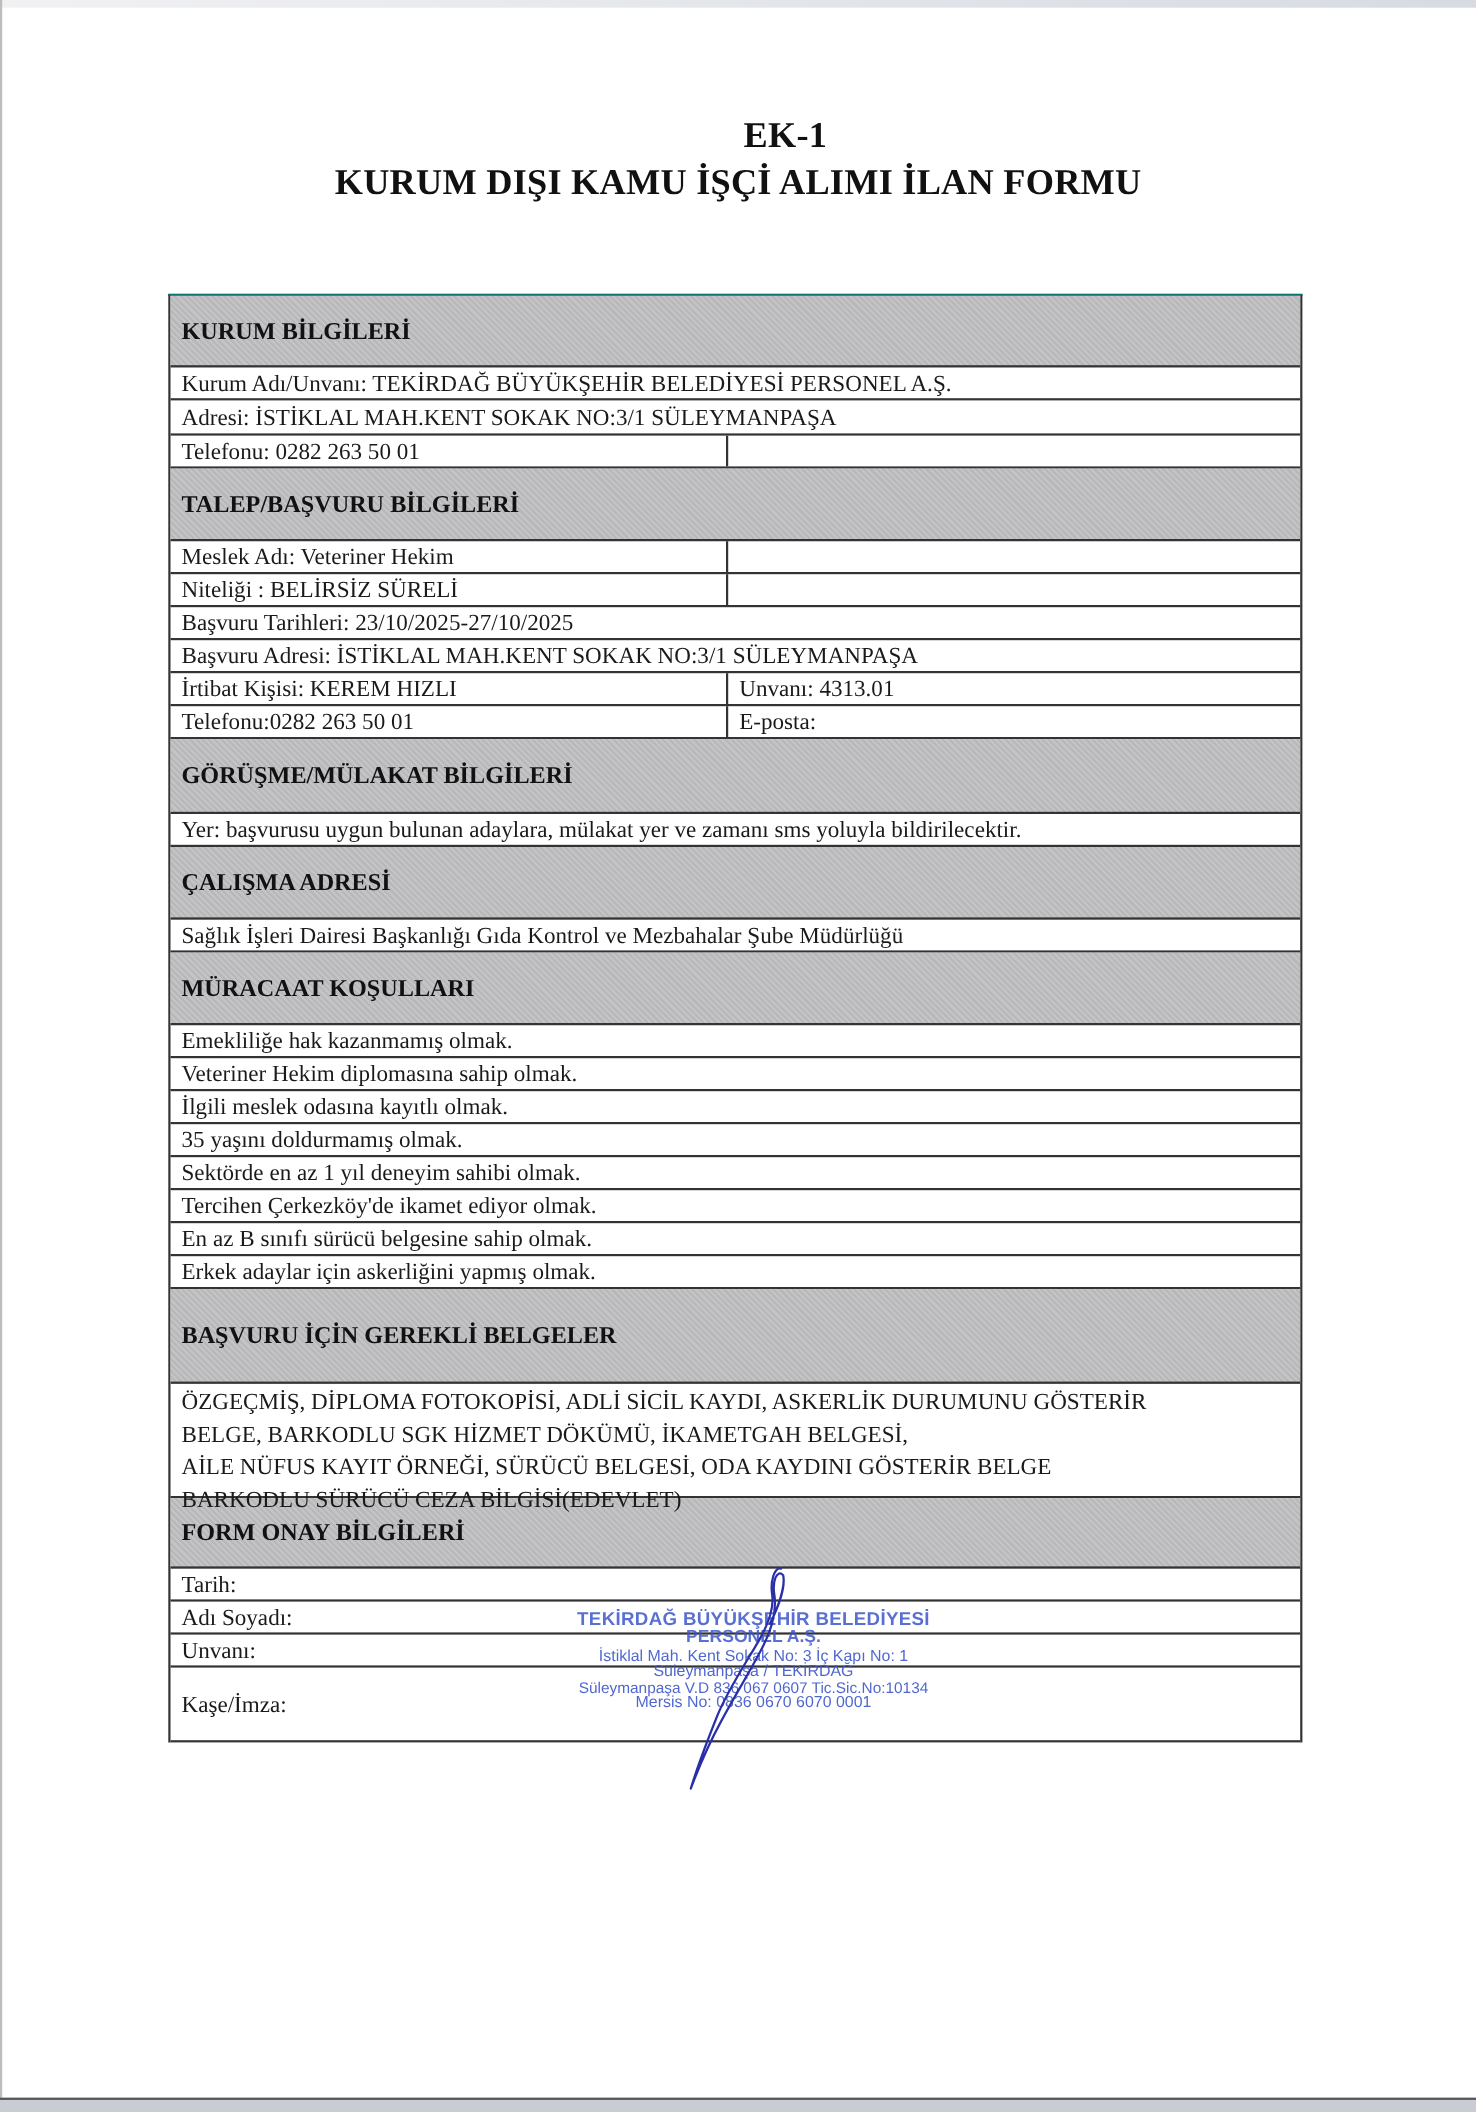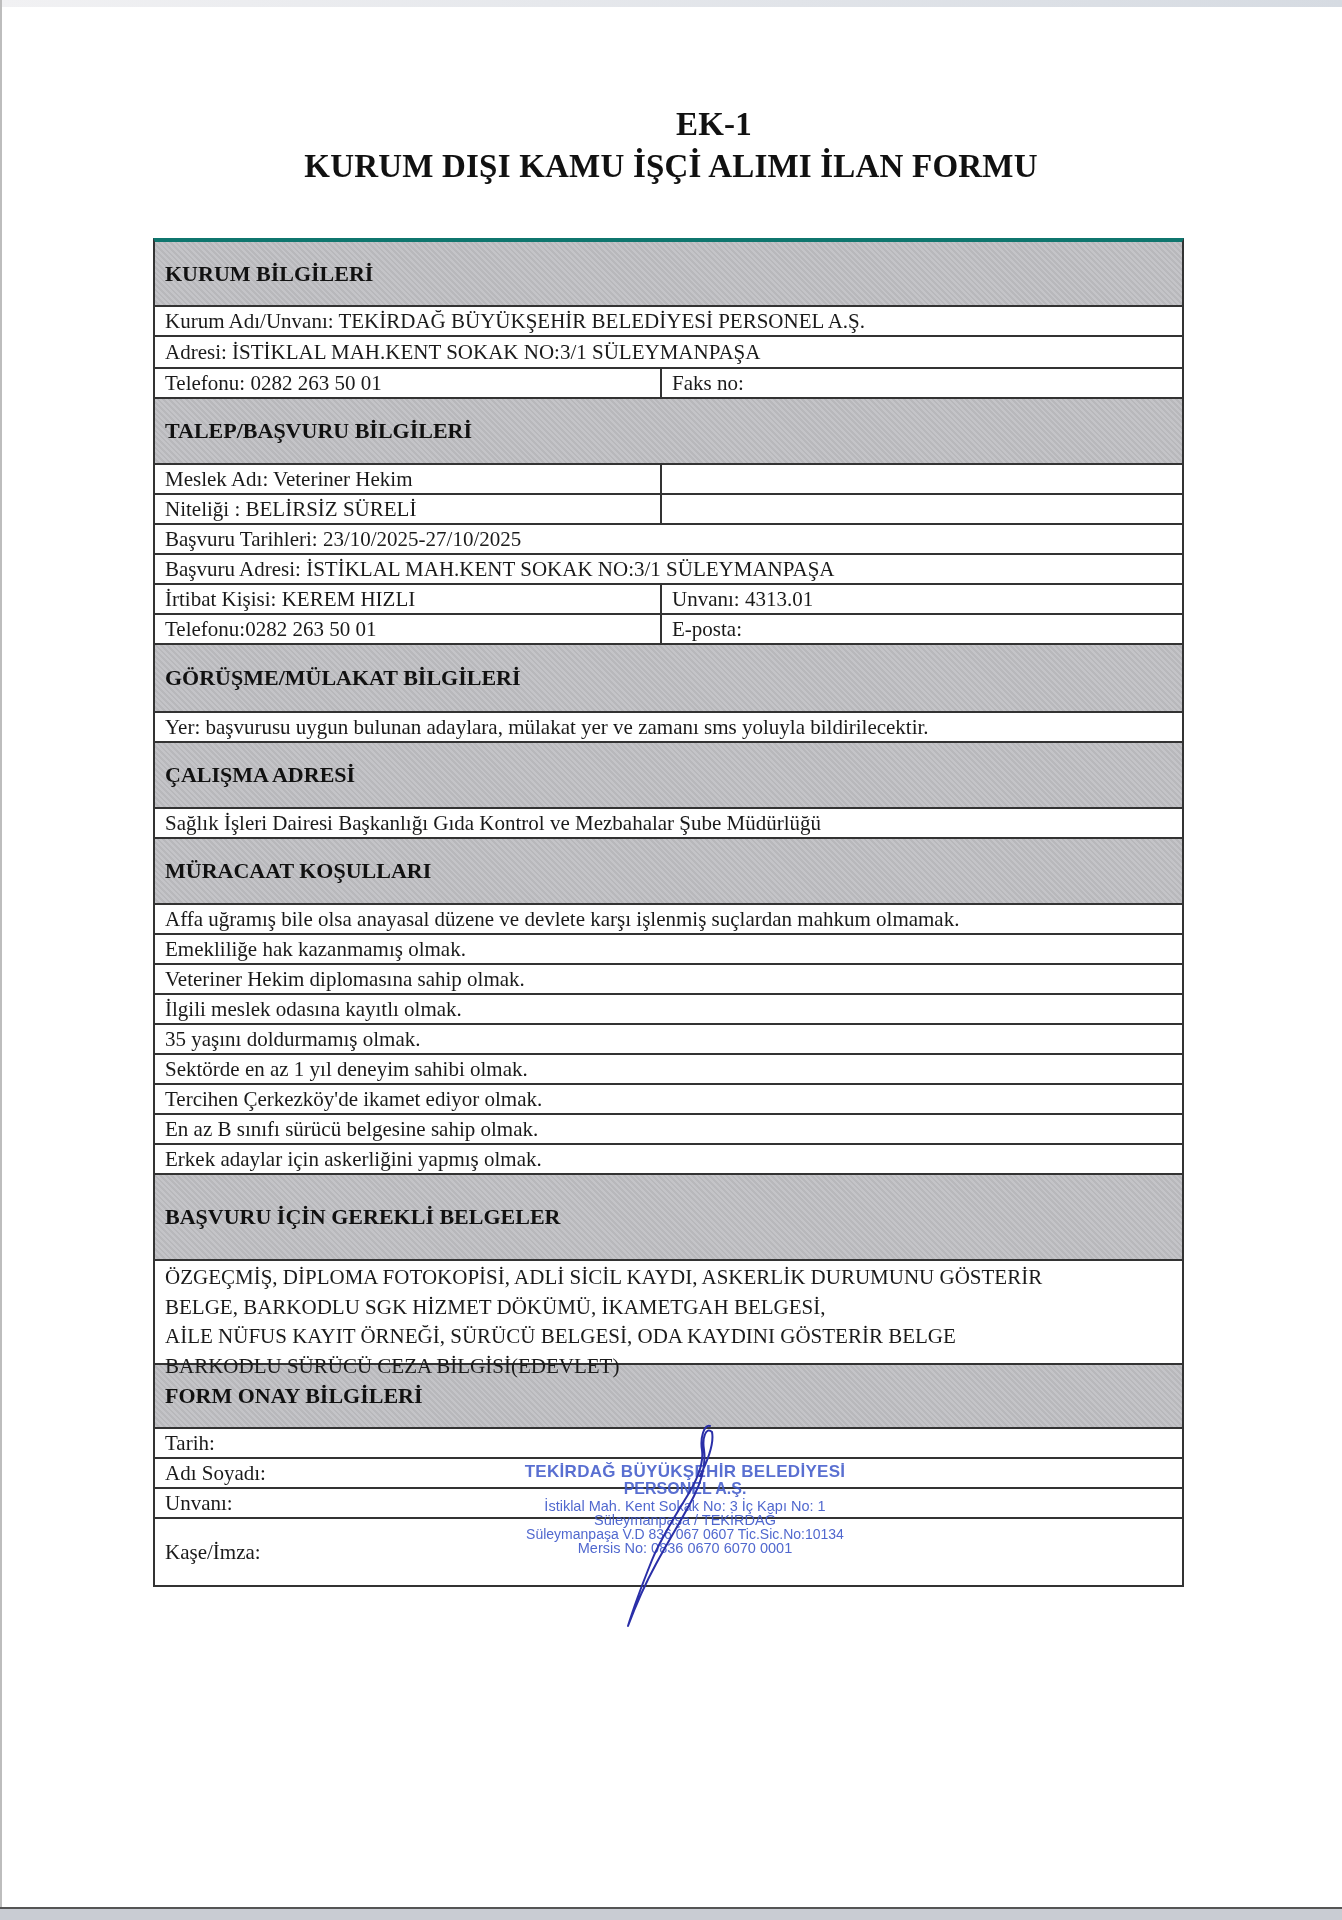--- a/index.html
+++ b/index.html
@@ -10,22 +10,22 @@
   .topedge { position: absolute; left: 0; top: 0; width: 1342px; height: 7px;
     background: linear-gradient(to right, #f1f1f3, #d6dbe2); }
   .leftedge { position: absolute; left: 0; top: 0; width: 2px; height: 1920px; background: #bdbdbd; }
   .bottomedge { position: absolute; left: 0; top: 1907px; width: 1342px; height: 13px; background: #c9ccd3; border-top: 2px solid #555; }
 
   .title { position: absolute; left: 0; width: 1342px; text-align: center; font-weight: bold;
     font-family: "Liberation Serif", serif; color: #111; letter-spacing: 0.2px; }
   .title.ek { top: 106px; font-size: 33px; padding-left: 43px; }
   .title.main { top: 148px; font-size: 33px; }
 
-  .form { position: absolute; left: 153px; top: 238px; width: 1027px; border-left: 2px solid #333;
-    border-right: 2px solid #333; border-top: 4px solid #0f766e; }
+  .form { position: absolute; left: 153px; top: 267px; width: 1027px; border-left: 2px solid #333;
+    border-right: 2px solid #333; border-top: 2px solid #0f766e; }
   .hdr { background: #bfbfc3;
     background-image: repeating-linear-gradient(45deg, rgba(255,255,255,0.08) 0 2px, rgba(0,0,0,0.04) 2px 4px);
     border-bottom: 2px solid #333; font-weight: bold; font-size: 22px; padding-left: 10px;
     display: flex; align-items: center; box-sizing: border-box; color: #111; }
   .row { display: flex; border-bottom: 2px solid #333; font-size: 21px; height: 30px; box-sizing: border-box; align-items: center; }
   .row .c { padding-left: 10px; box-sizing: border-box; height: 100%; display: flex; align-items: center; white-space: nowrap; }
   .row .c1 { width: 507px; border-right: 2px solid #333; }
   .row .c2 { flex: 1; }
   .row .full { flex: 1; }
   .multi { border-bottom: 2px solid #333; font-size: 21px; padding: 2px 10px 4px 10px; line-height: 29.5px; box-sizing: border-box; }
@@ -54,21 +54,20 @@
 
   <div class="hdr" style="height:65px">KURUM BİLGİLERİ</div>
   <div class="row">
     <div class="c full">Kurum Adı/Unvanı: TEKİRDAĞ BÜYÜKŞEHİR BELEDİYESİ PERSONEL A.Ş.</div>
   </div>
   <div class="row" style="height:32px">
     <div class="c full">Adresi: İSTİKLAL MAH.KENT SOKAK NO:3/1 SÜLEYMANPAŞA</div>
   </div>
   <div class="row">
     <div class="c c1">Telefonu: 0282 263 50 01</div>
-    <div class="c c2">Faks no:</div>
   </div>
 
   <div class="hdr" style="height:66px">TALEP/BAŞVURU BİLGİLERİ</div>
   <div class="row">
     <div class="c c1">Meslek Adı: Veteriner Hekim</div>
   </div>
   <div class="row">
     <div class="c c1">Niteliği : BELİRSİZ SÜRELİ</div>
     <div class="c c2"></div>
   </div>
@@ -91,23 +90,20 @@
   <div class="row">
     <div class="c full">Yer: başvurusu uygun bulunan adaylara, mülakat yer ve zamanı sms yoluyla bildirilecektir.</div>
   </div>
 
   <div class="hdr" style="height:66px">ÇALIŞMA ADRESİ</div>
   <div class="row">
     <div class="c full">Sağlık İşleri Dairesi Başkanlığı Gıda Kontrol ve Mezbahalar Şube Müdürlüğü</div>
   </div>
 
   <div class="hdr" style="height:66px">MÜRACAAT KOŞULLARI</div>
-  <div class="row">
-      <div class="c full">Affa uğramış bile olsa anayasal düzene ve devlete karşı işlenmiş suçlardan mahkum olmamak.</div>
-    </div>
   <div class="row">
       <div class="c full">Emekliliğe hak kazanmamış olmak.</div>
     </div>
   <div class="row">
       <div class="c full">Veteriner Hekim diplomasına sahip olmak.</div>
     </div>
   <div class="row">
       <div class="c full">İlgili meslek odasına kayıtlı olmak.</div>
     </div>
   <div class="row">

